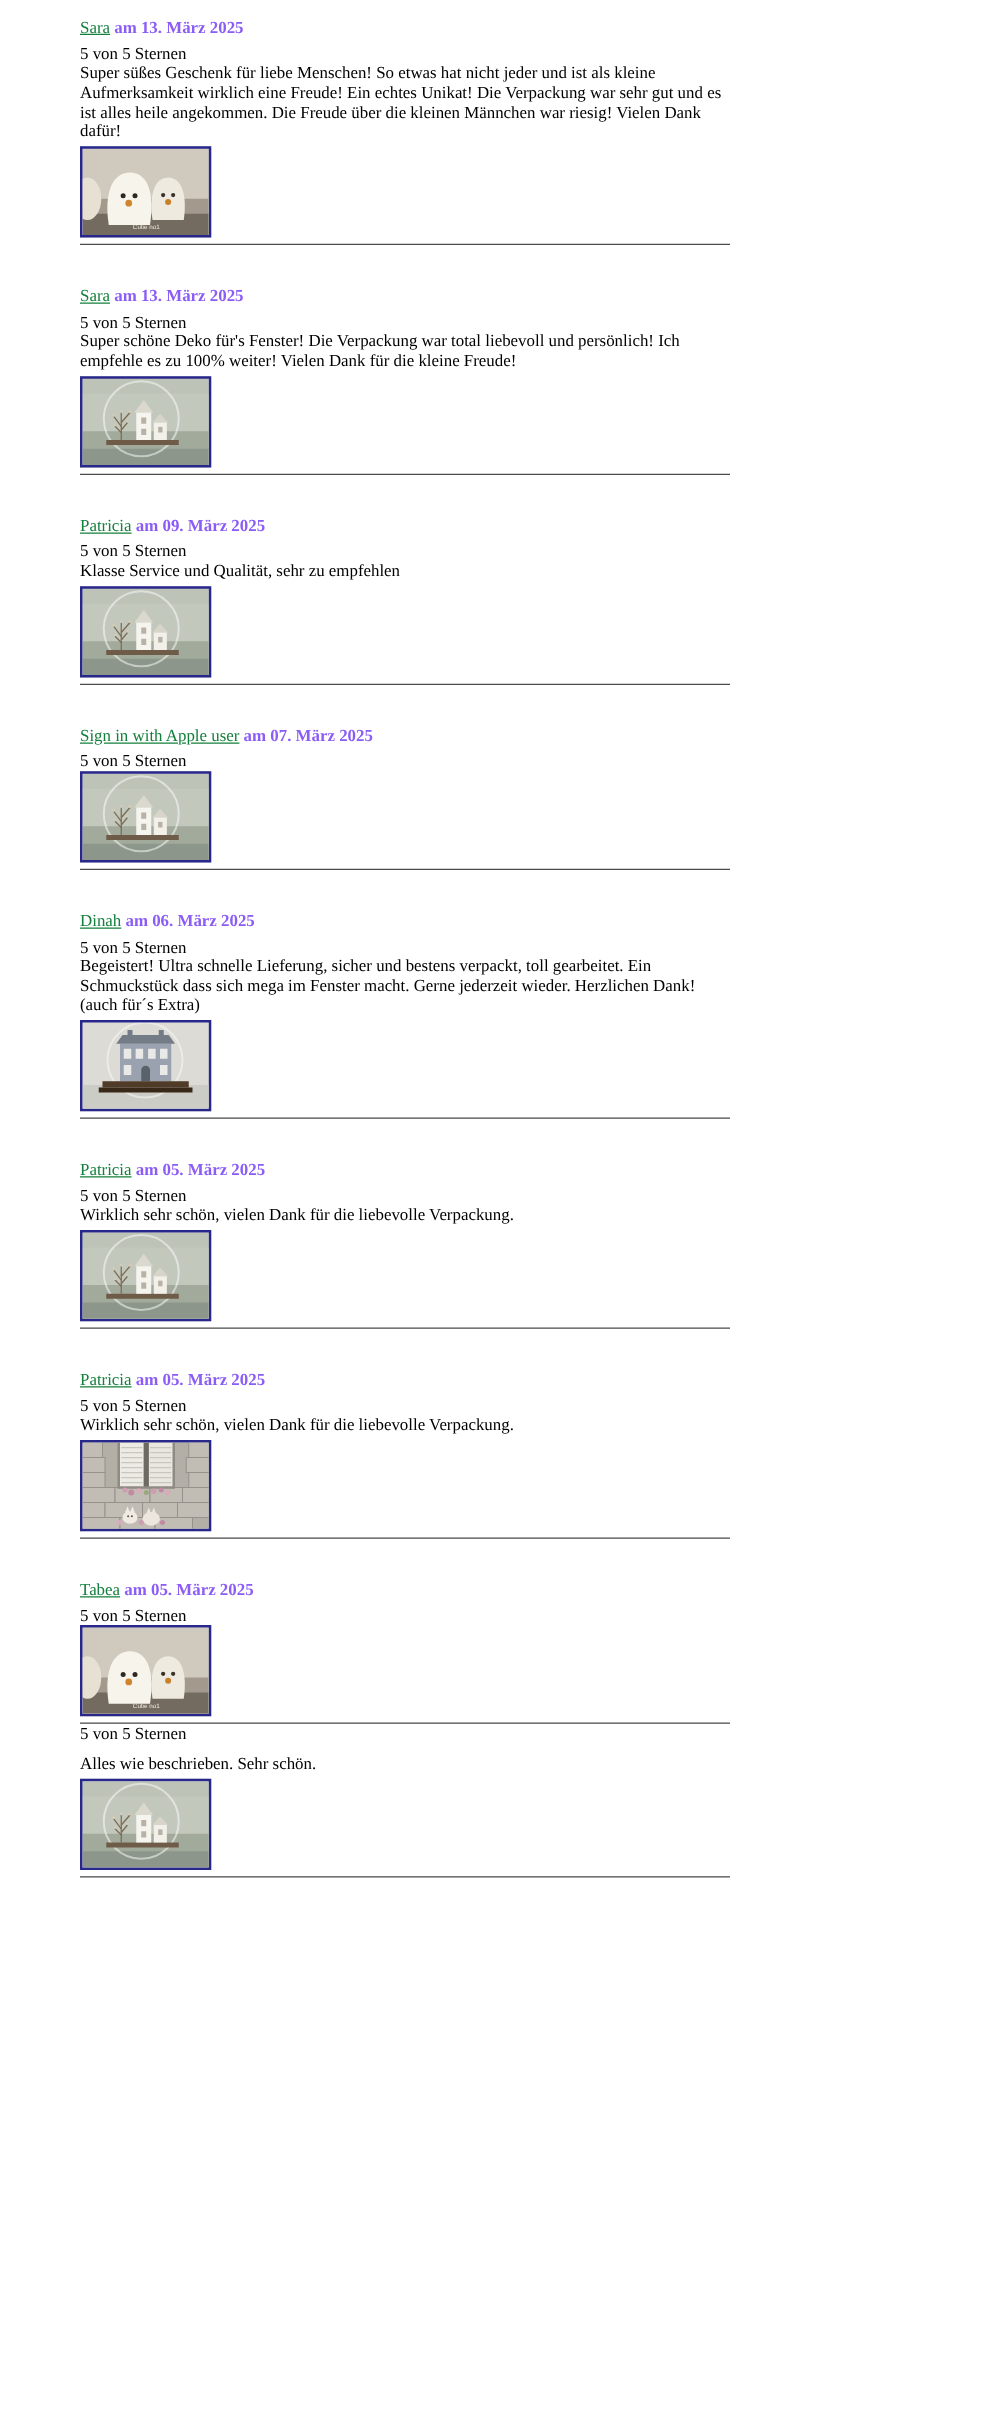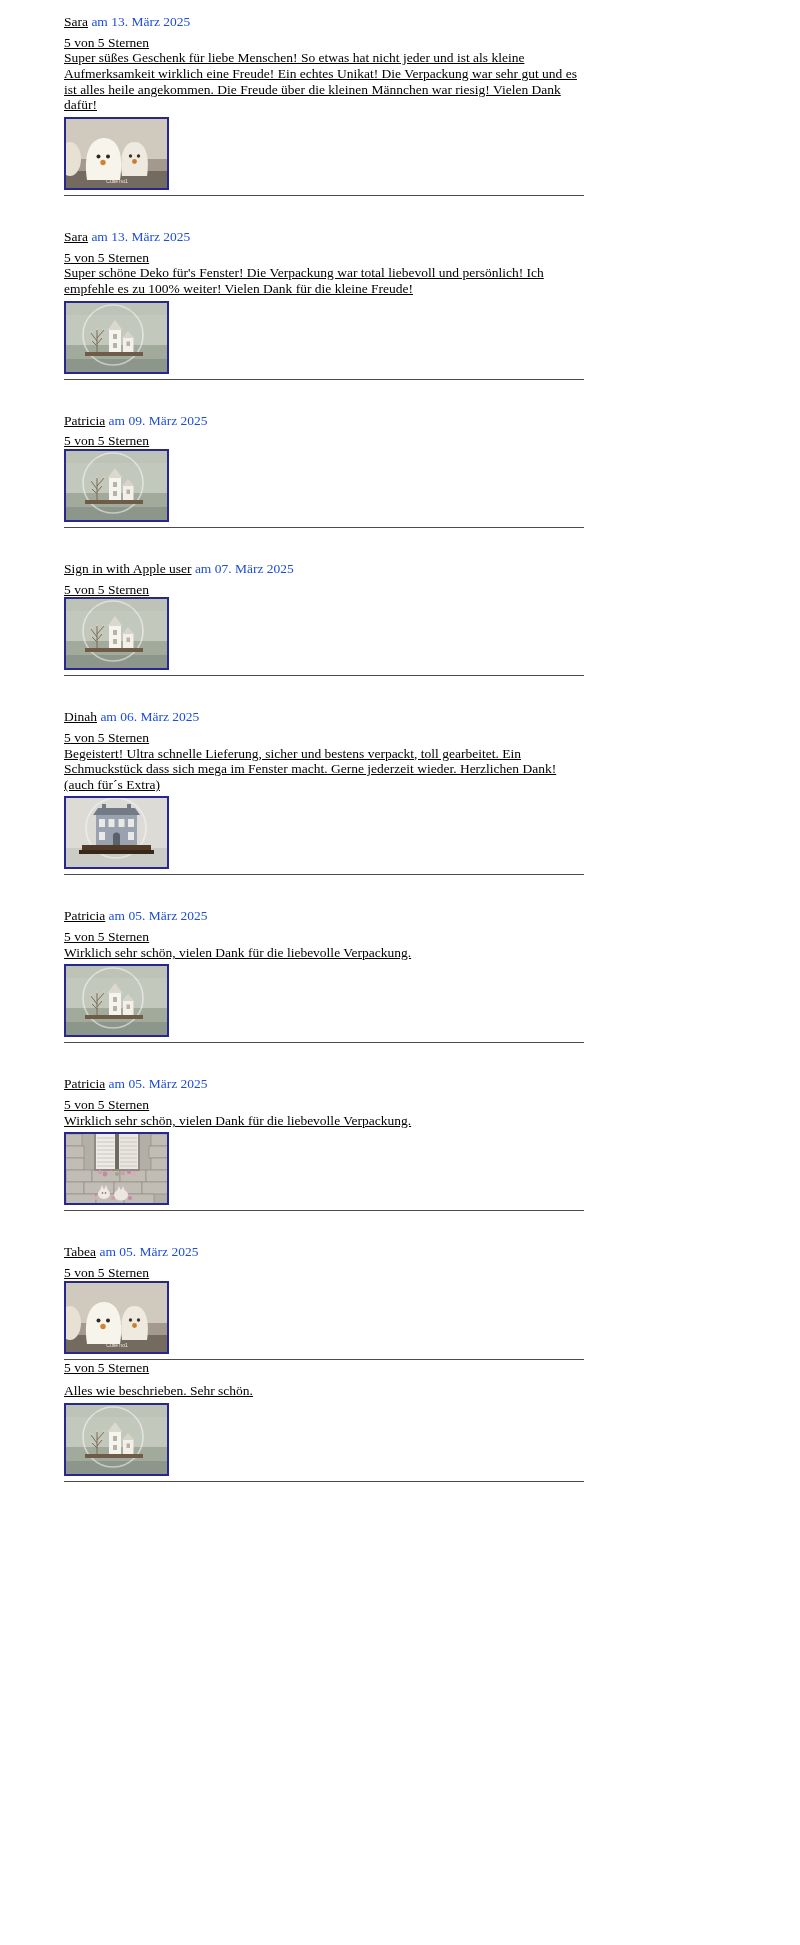--- a/index.html
+++ b/index.html
@@ -10,25 +10,25 @@
     font-size: 13.5px;
     line-height: 1.16;
     color: #000000;
   }
   .page { padding: 14px 0 0 64px; width: 520px; }
 
   .review { margin: 0; }
   .meta { margin: 33px 0 5px 0; }
   .review:first-child .meta { margin-top: 0; }
 
-  a.reviewer { color: #000000; text-decoration: underline; cursor: pointer; margin-top: 24px; }
-  .date { color: #1d4ed8; }
-
-  .rating { margin: 0; text-decoration: underline; }
-  .text { margin: 0 0 4px 0; text-decoration: underline; }
+  a.reviewer { color: #15803d; text-decoration: underline; cursor: pointer; margin-top: 24px; }
+  .date { color: #8b5cf6; font-weight: bold; }
+
+  .rating { margin: 0; }
+  .text { margin: 0 0 4px 0; }
   .text--spaced { margin-top: 8px; }
 
   .photo-link { display: inline-block; line-height: 0; margin: 0 0 5px 0; cursor: pointer; }
   .photo {
     display: inline-block;
     width: 101px; height: 69px;
     border: 2px solid #28288c;
     overflow: hidden;
     background: #cccccc;
   }
@@ -93,20 +93,21 @@
               <rect x="47" y="40" width="4" height="5" fill="#b7b2a4"></rect>
               <polygon points="56,35 68.5,35 62,28" fill="#d7d4ca"></polygon>
               <rect x="57" y="35" width="10.5" height="14" fill="#f2f0e9"></rect>
               <rect x="60.5" y="38.5" width="3.5" height="4.5" fill="#b7b2a4"></rect>
             </svg></span></a>
     <hr class="divider">
   </article>
       <article class="review">
     <p class="meta"><a href="#" class="reviewer">Patricia</a><span class="date"> am 09. März 2025</span></p>
     <p class="rating">5 von 5 Sternen</p>
+    <p class="text">Klasse Service und Qualität, sehr zu empfehlen</p>
     <a href="#" class="photo-link"><span class="photo"><svg viewBox="0 0 101 69" width="101" height="69" preserveAspectRatio="none" xmlns="http://www.w3.org/2000/svg">
               <rect width="101" height="69" fill="#bdc3b7"></rect>
               <rect y="12" width="101" height="30" fill="#c3c8bc"></rect>
               <rect y="42" width="101" height="27" fill="#a2aa9c"></rect>
               <rect y="56" width="101" height="13" fill="#8c968a"></rect>
               <circle cx="47" cy="32" r="30" fill="none" stroke="#ffffff" stroke-opacity="0.5" stroke-width="1.6"></circle>
               <rect x="19" y="49" width="58" height="4" fill="#6e5c49"></rect>
               <g stroke="#7d6b55" stroke-width="1" fill="none">
                 <path d="M31 49 V27"></path>
                 <path d="M31 38 L25 30"></path>

